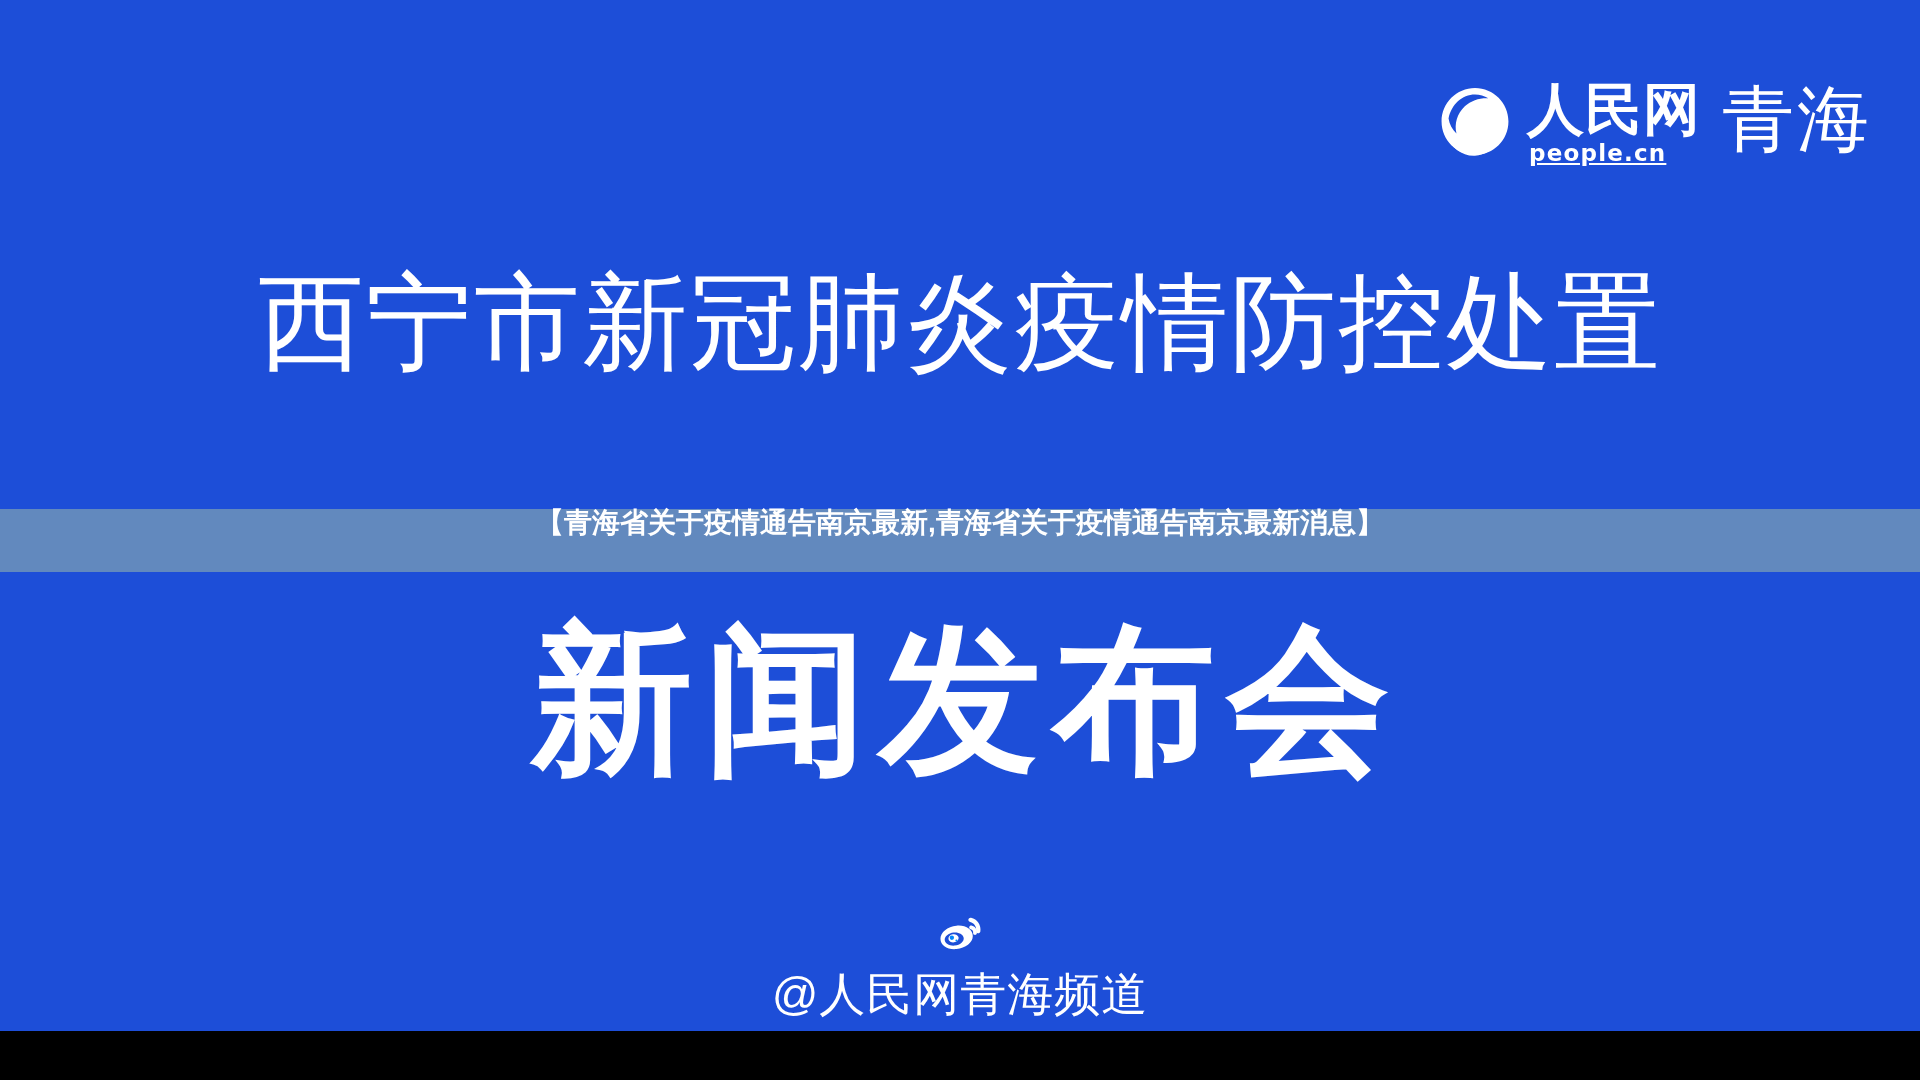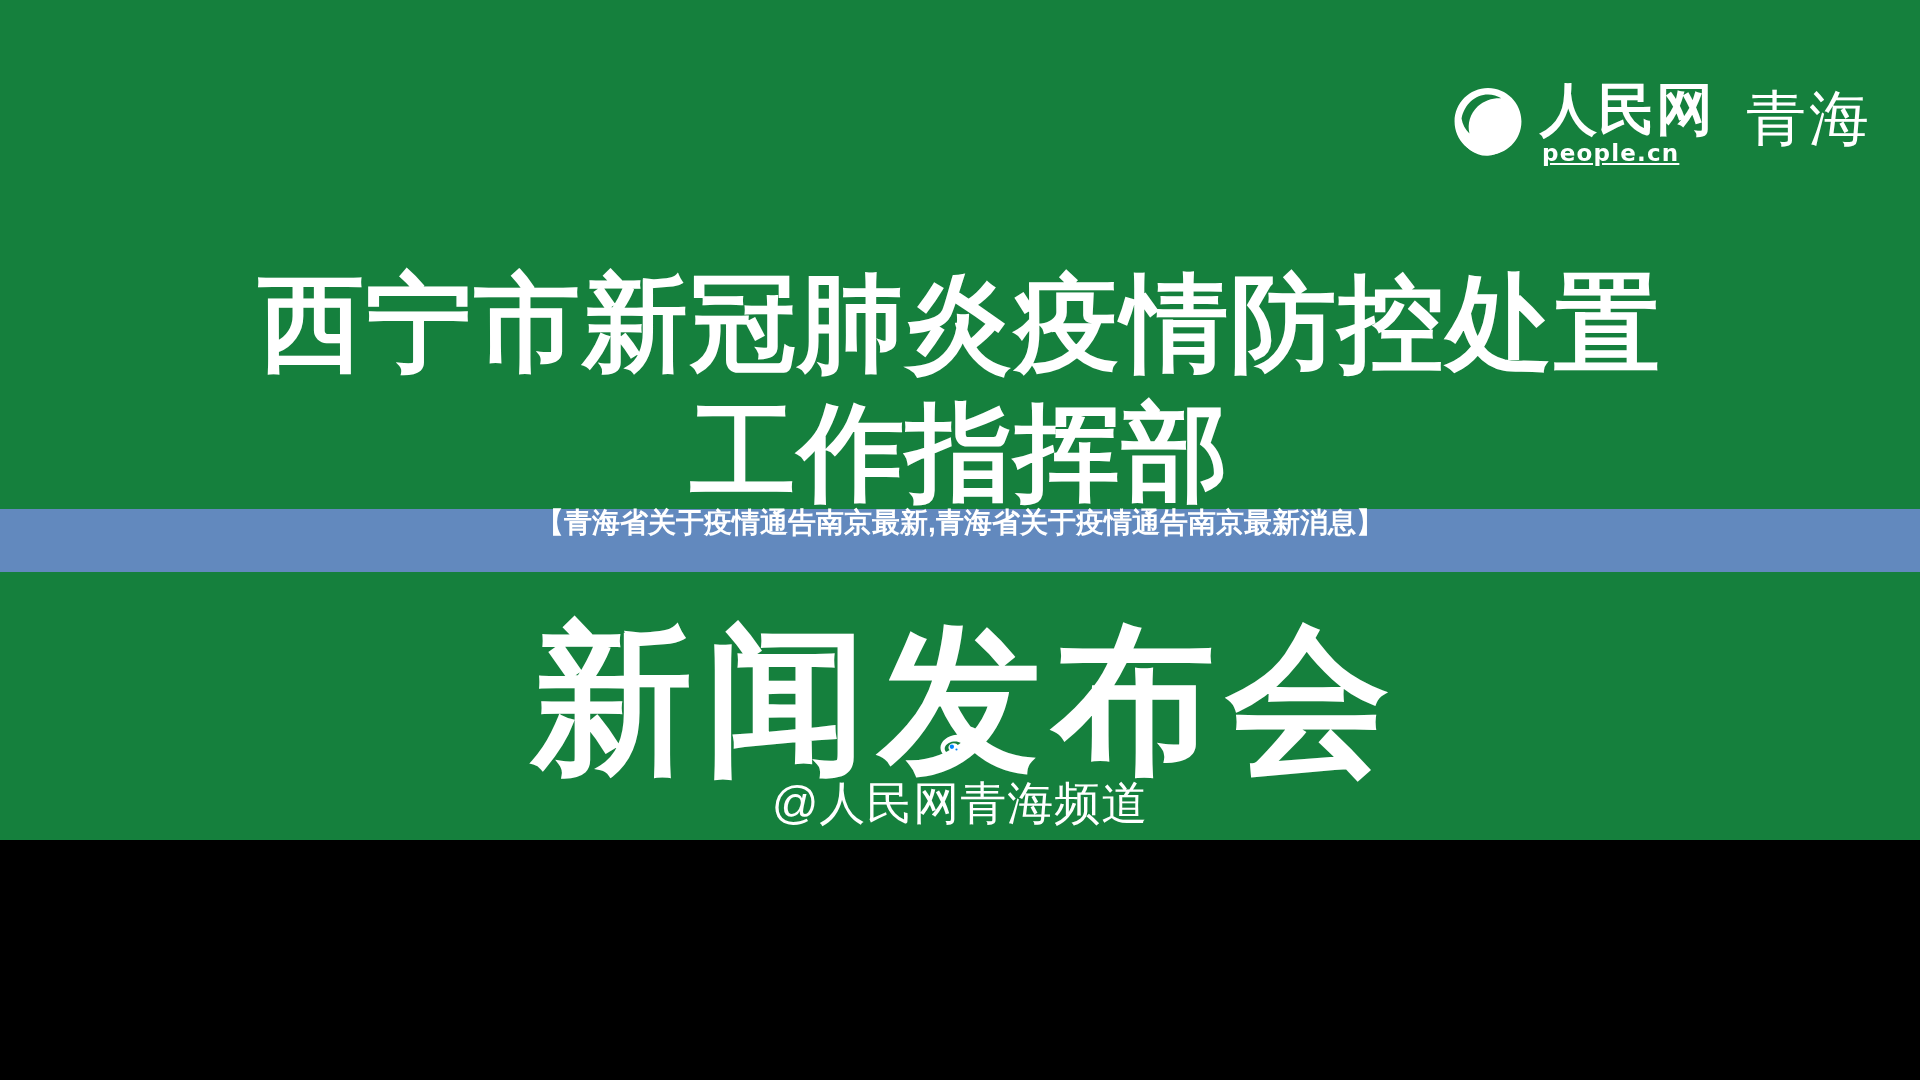--- a/index.html
+++ b/index.html
@@ -4,23 +4,23 @@
 <title>新闻发布会</title>
 <style>
   html, body {
     margin: 0;
     padding: 0;
     background: #000;
   }
   #stage {
     position: relative;
     width: 1920px;
-    height: 840px;
+    height: 1031px;
     overflow: hidden;
-    background: #15803d;
+    background: #1d4ed8;
     font-family: "Liberation Sans", "DejaVu Sans", sans-serif;
     -webkit-font-smoothing: antialiased;
   }
 
   
   #logo-block {
     position: absolute;
     top: 80px;
     right: 48px;
     display: flex;
@@ -53,40 +53,40 @@
     font-size: 23px;
     font-weight: 700;
     color: #ffffff;
     letter-spacing: 1.2px;
     margin-top: 4px;
     margin-left: 2px;
     text-decoration: underline;
   }
   #logo-region {
     font-family: "Liberation Sans", "DejaVu Sans", sans-serif;
-    font-size: 60px;
+    font-size: 72px;
     font-weight: 400;
     color: #ffffff;
     letter-spacing: 3px;
-    margin-left: 18px;
+    margin-left: 7px;
     line-height: 1;
     align-self: center;
     padding-bottom: 8px;
   }
 
   
   #headline {
     position: absolute;
     left: 0;
     right: 0;
     top: 258px;
     text-align: center;
     color: #ffffff;
     font-family: "DejaVu Serif", "Liberation Serif", serif;
-    font-weight: 700;
+    font-weight: 400;
     font-size: 106px;
     line-height: 1.22;
     letter-spacing: 2px;
     padding: 0 120px;
     box-sizing: border-box;
   }
   #headline .hl-line { display: block; white-space: nowrap; }
 
   
   #big-title {
@@ -176,21 +176,20 @@
     <div id="logo-wordmark">
       <span id="logo-cn">人民网</span>
       <span id="logo-latin">people.cn</span>
     </div>
 
     <span id="logo-region">青海</span>
   </div>
 
   <div id="headline">
     <span class="hl-line">西宁市新冠肺炎疫情防控处置</span>
-    <span class="hl-line">工作指挥部</span>
   </div>
 
   <div id="big-title">新闻发布会</div>
 
   <div id="caption-strip">
     <span id="caption-text">【青海省关于疫情通告南京最新,青海省关于疫情通告南京最新消息】</span>
   </div>
 
   <div id="weibo-row">
     <svg id="weibo-icon" viewBox="0 0 100 100" aria-hidden="true">

